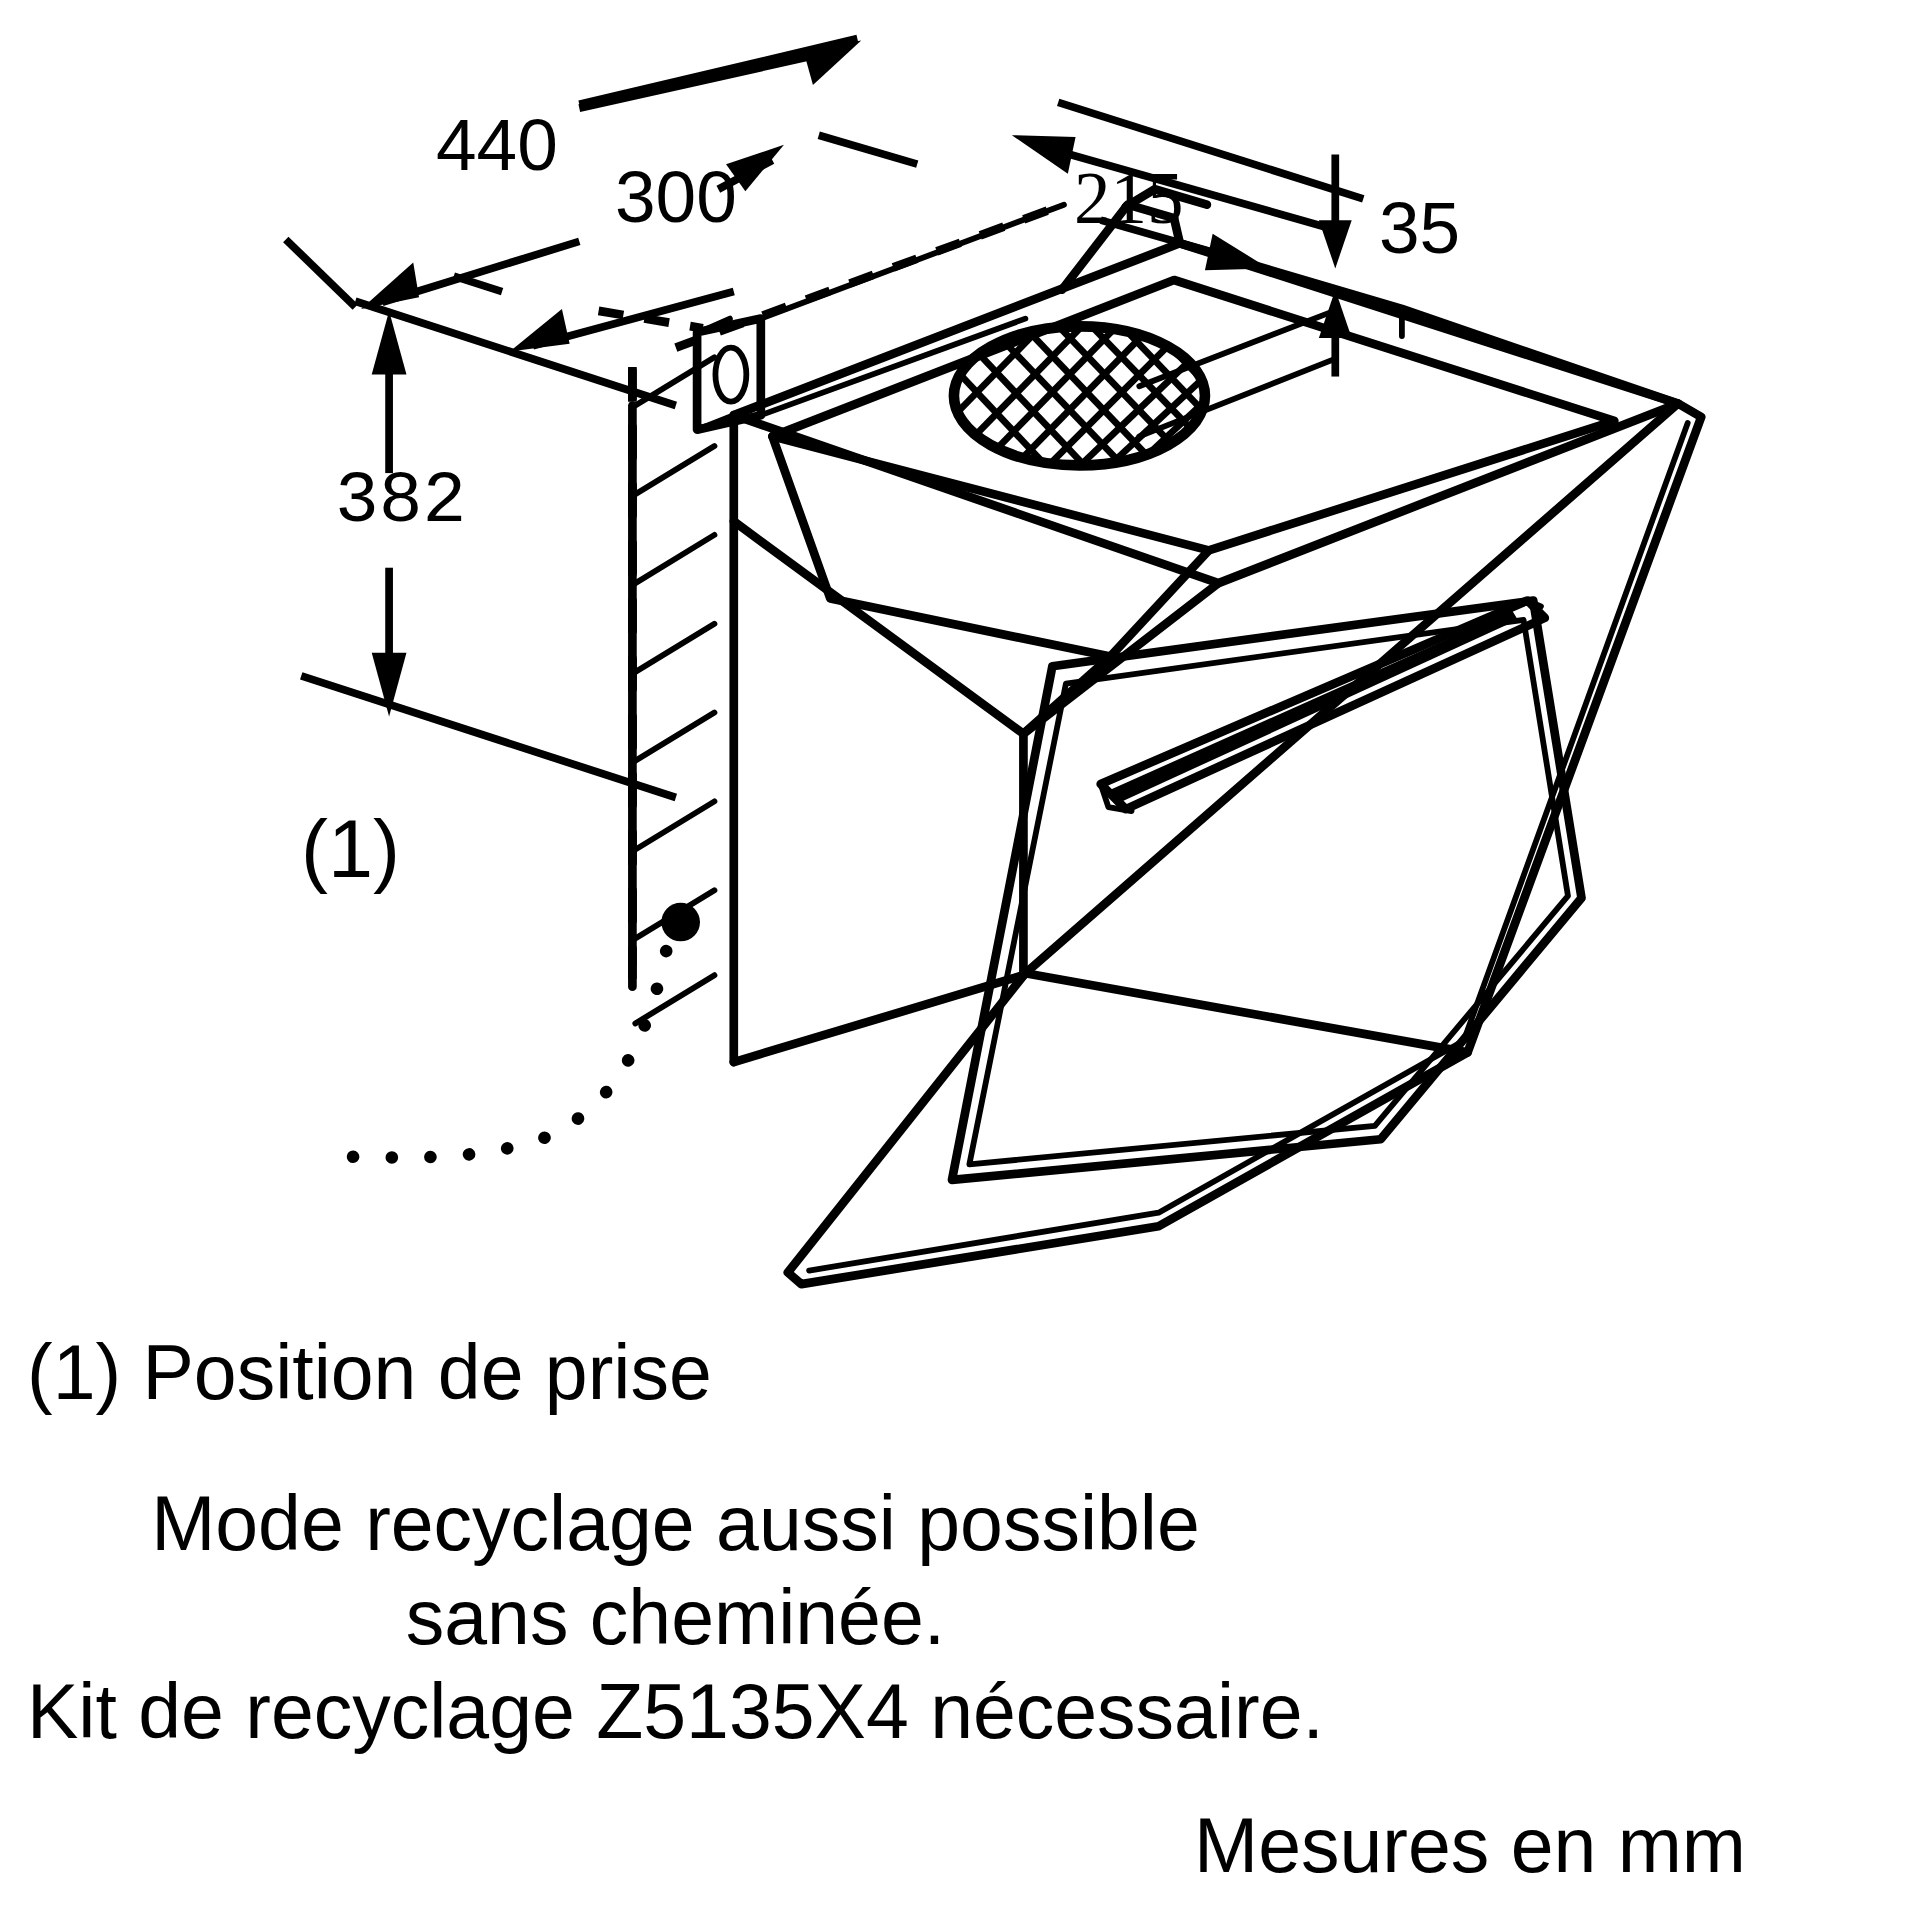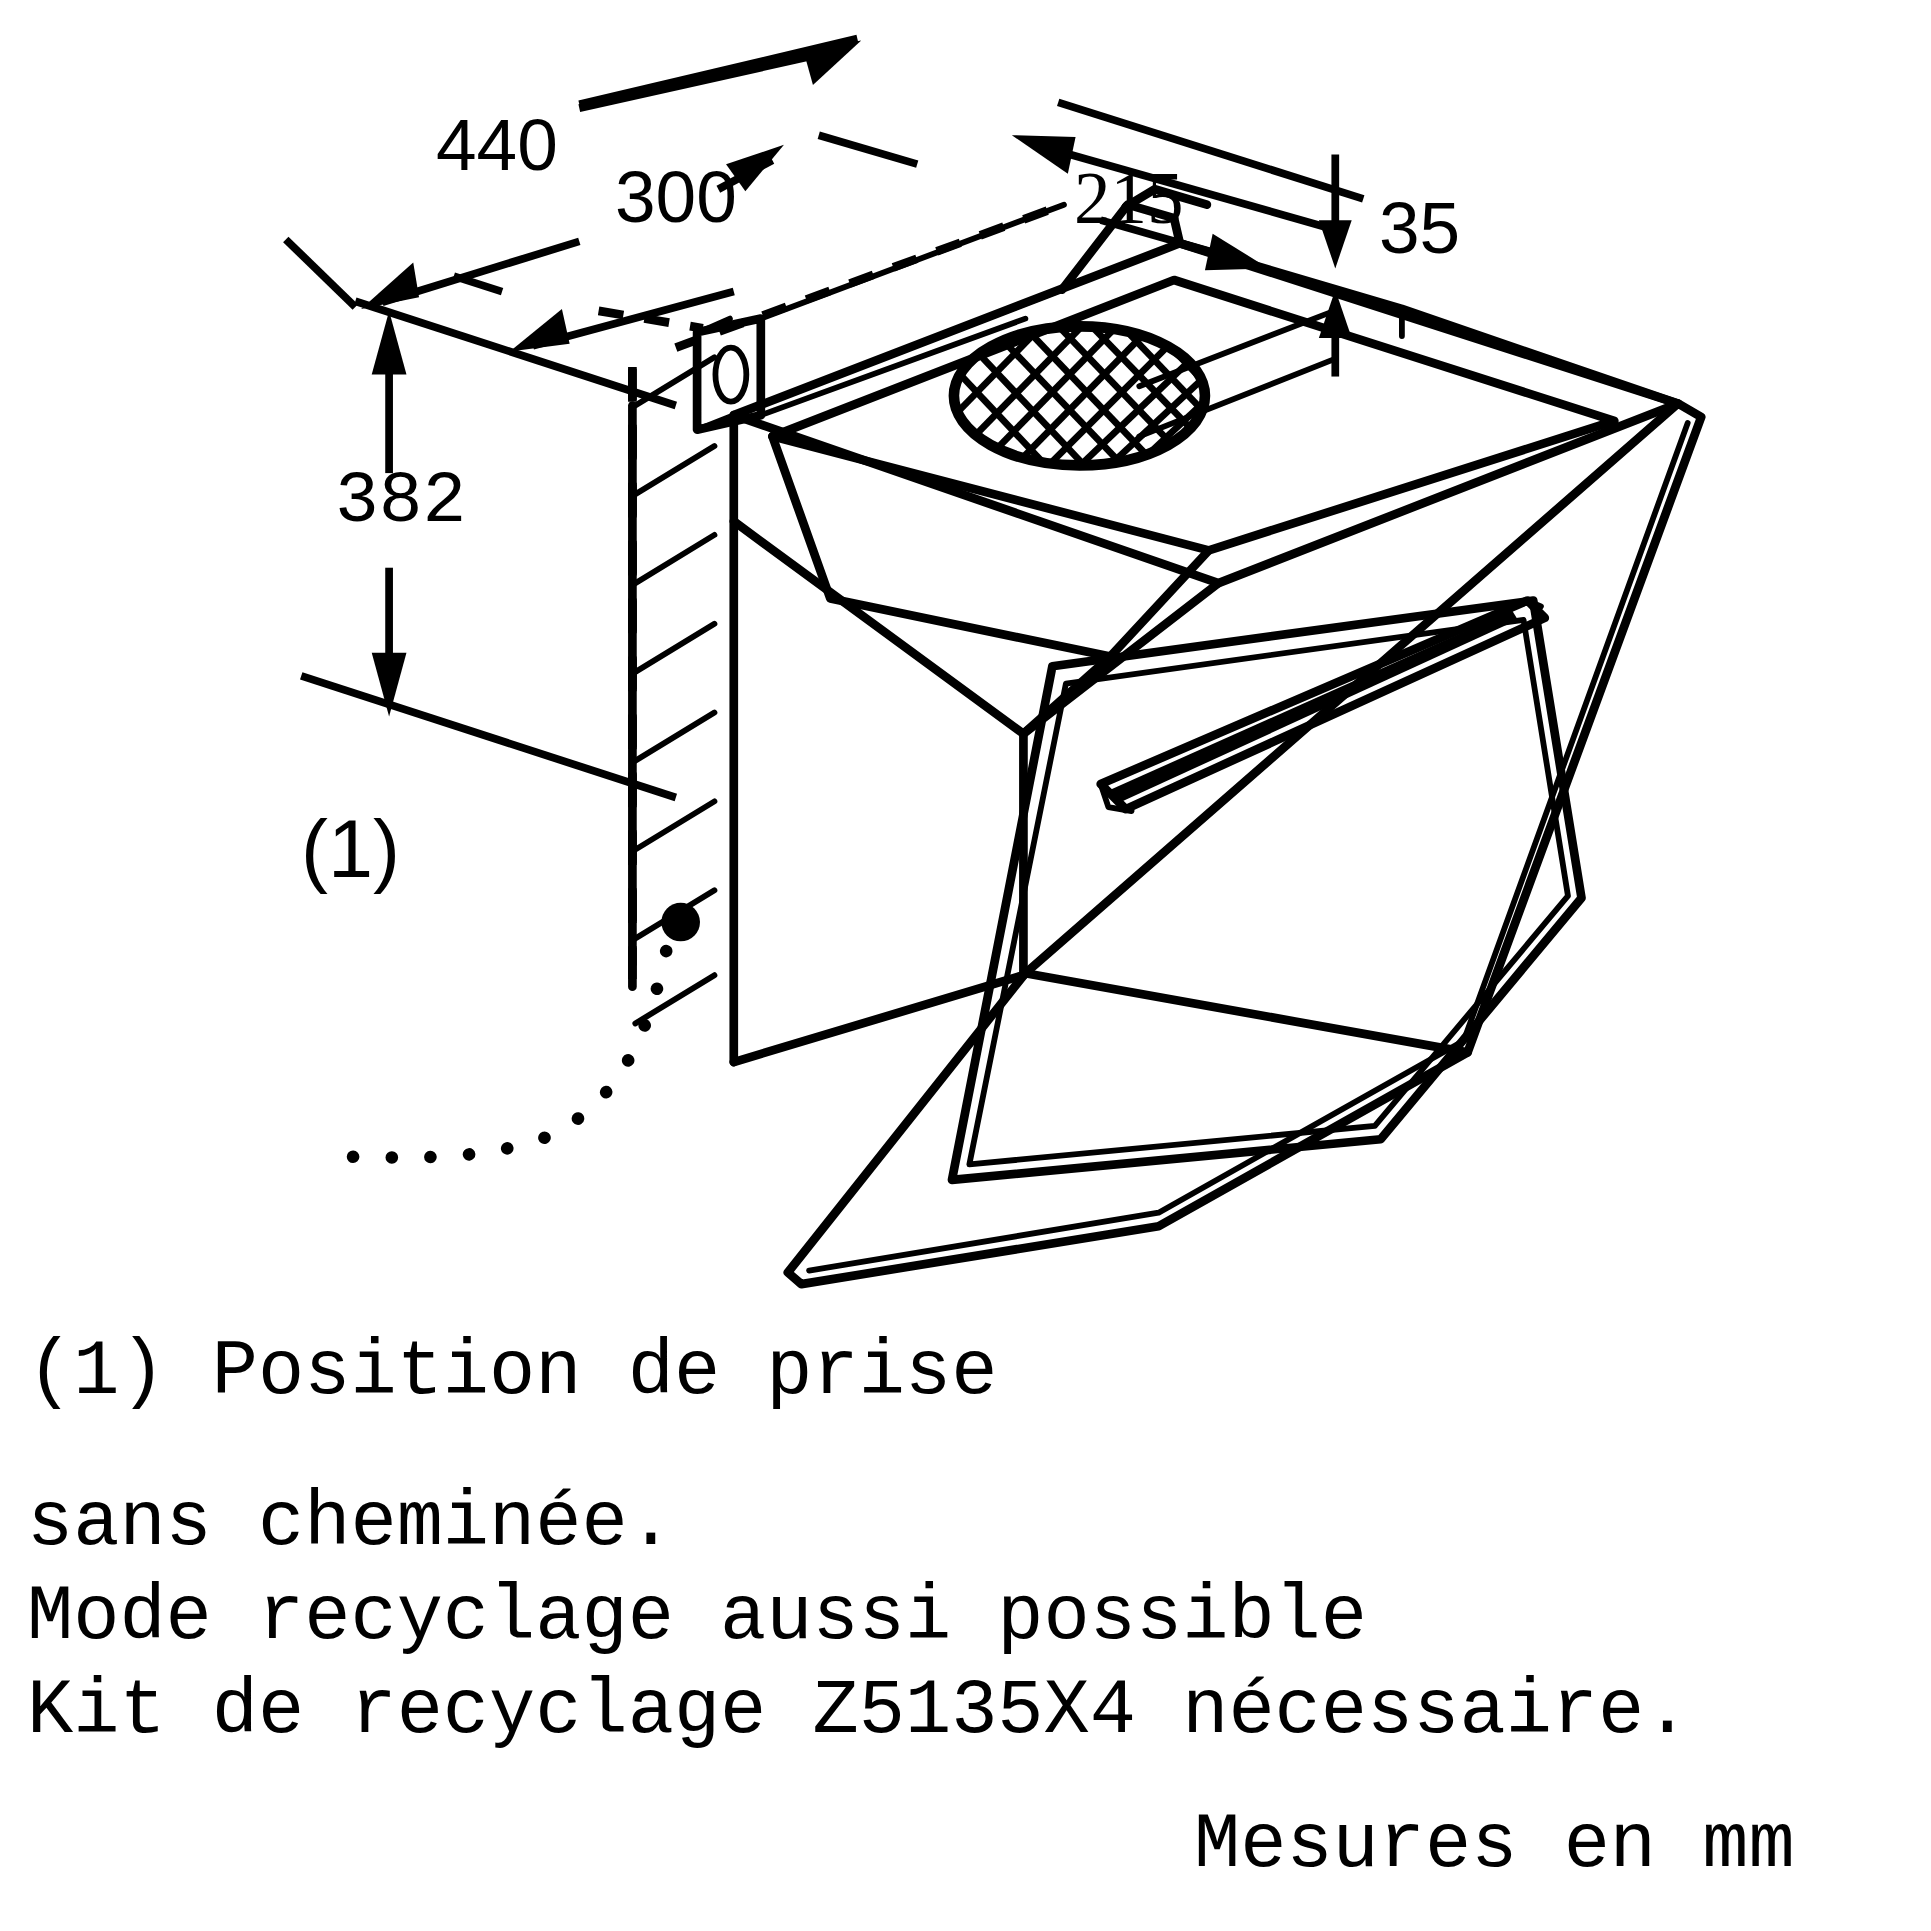--- a/index.html
+++ b/index.html
@@ -44,24 +44,25 @@
     font-family: "Liberation Sans", sans-serif;
     font-size: 73px;
     font-weight: 400;
     color: #000;
     white-space: nowrap;
     letter-spacing: 0px;
     line-height: 1;
   }
   .note-block {
     position: absolute;
-    font-family: Liberation Mono, monospace;
+    font-family: Liberation Sans, sans-serif;
     color: #000;
     white-space: nowrap;
     line-height: 1.0;
+    text-align: center;
   }
   #note-prise {
     left: 27px;
     top: 1334px;
     font-size: 77px;
   }
   #note-recycle {
     left: 27px;
     top: 1477px;
     font-size: 77px;
@@ -278,21 +279,21 @@
   <div class="dim-label" id="label-440">440</div>
   <div class="dim-label" id="label-300">300</div>
   <div class="dim-label" id="label-215">215</div>
   <div class="dim-label" id="label-35">35</div>
   <div class="dim-label" id="label-382">382</div>
   <div class="dim-label" id="label-1">(1)</div>
 
   <div class="note-block" id="note-prise">(1) Position de prise</div>
 
   <div class="note-block" id="note-recycle">
+    <div>Mode recyclage aussi possible</div>
     <div>sans cheminée.</div>
-    <div>Mode recyclage aussi possible</div>
     <div>Kit de recyclage Z5135X4 nécessaire.</div>
   </div>
 
   <div class="note-block" id="note-units">Mesures en mm</div>
 
 </div>
 
 
 </body></html>

